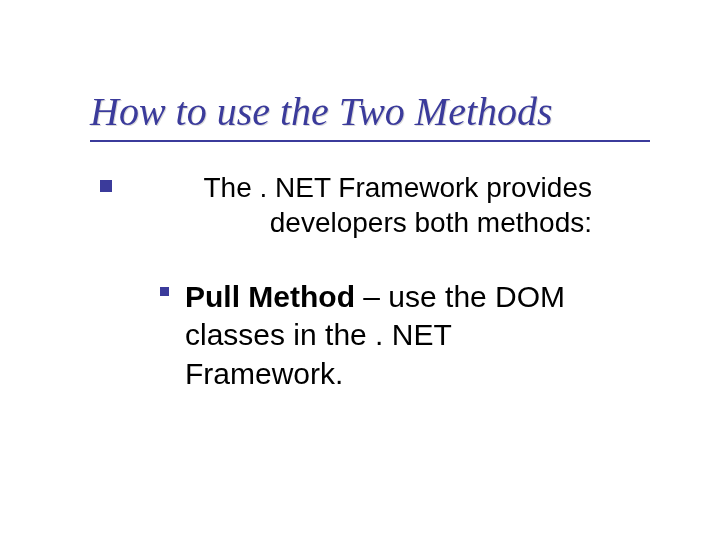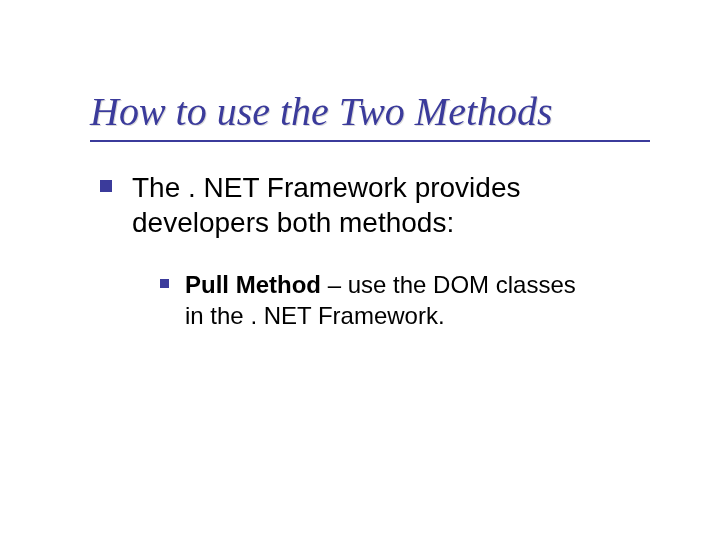--- a/index.html
+++ b/index.html
@@ -30,21 +30,22 @@
   }
   .rule {
     height: 2px;
     background: #3b3b9b;
     margin: 0 0 28px -10px;
     width: 560px;
   }
   .level1 {
     display: flex;
     align-items: flex-start;
-    margin-bottom: 30px;
+    margin-bottom: 38px;
+    text-align: right;
   }
   .level1 .bullet {
     width: 12px;
     height: 12px;
     background: #3b3b9b;
     flex: 0 0 12px;
     margin-top: 10px;
     margin-right: 20px;
   }
   .level1 .text {
@@ -61,21 +62,21 @@
   }
   .level2 .bullet {
     width: 9px;
     height: 9px;
     background: #3b3b9b;
     flex: 0 0 9px;
     margin-top: 9px;
     margin-right: 16px;
   }
   .level2 .text {
-    font-size: 24px;
+    font-size: 30px;
     line-height: 1.28;
   }
   .bold {
     font-weight: 700;
   }
 </style>
 </head>
 <body>
 
 <div class="slide">

